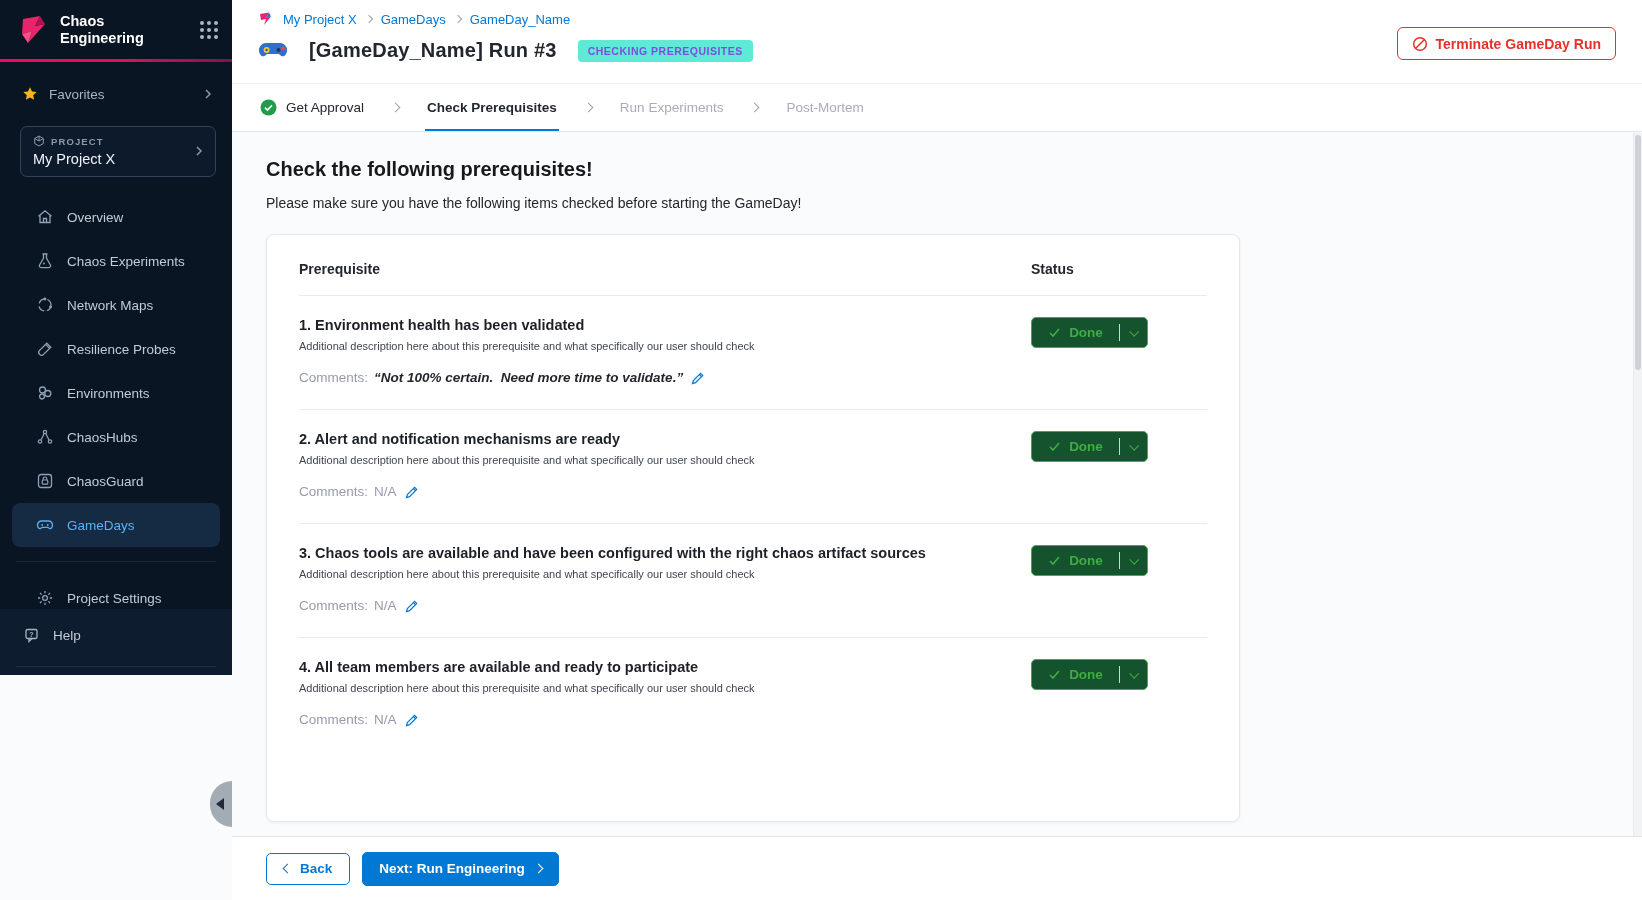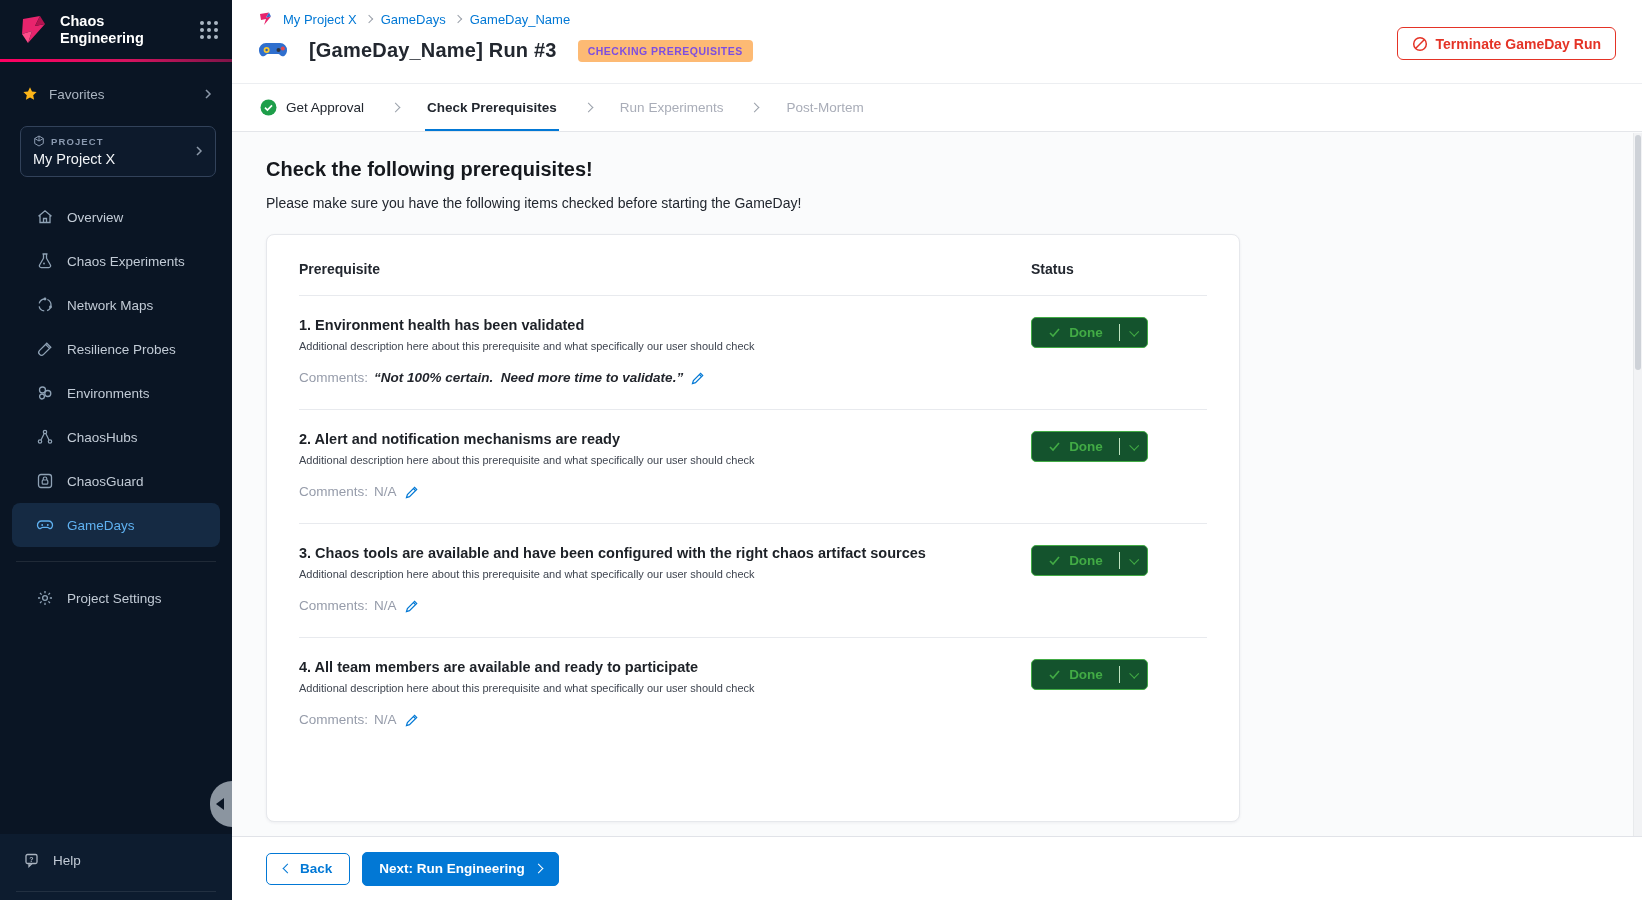--- a/index.html
+++ b/index.html
@@ -1,21 +1,21 @@
 <!DOCTYPE html>
 <html><head>
 <meta charset="utf-8">
 <style>
   * { margin:0; padding:0; box-sizing:border-box; }
   html,body { width:1642px; height:900px; overflow:hidden; }
   body { font-family:"Liberation Sans","DejaVu Sans",sans-serif; background:#fafbfc; position:relative; }
   svg { display:block; }
 
   
-  .sidebar { position:absolute; left:0; top:0; width:232px; height:900px; background:#0a1524; color:#c6cfda; z-index:10; }
+  .sidebar { position:absolute; left:0; top:0; width:232px; height:675px; background:#0a1524; color:#c6cfda; z-index:10; }
   .brand { display:flex; align-items:center; padding:13px 14px 12px 16px; }
   .brand-logo { width:34px; height:34px; flex:0 0 34px; }
   .brand-name { margin-left:10px; font-size:14.5px; font-weight:700; color:#fff; line-height:1.15; flex:1; }
   .grid-icon { display:grid; grid-template-columns:repeat(3,4px); grid-gap:3px; cursor:pointer; }
   .grid-icon i { width:4px; height:4px; border-radius:50%; background:#aab6c3; }
   .brand-rule { height:3px; background:linear-gradient(90deg,#ff0062 0%,#d6135f 55%,#7e1448 100%); }
 
   .fav-row { display:flex; align-items:center; margin-top:16px; padding:8px 18px 8px 22px; font-size:13.5px; color:#aab4c0; cursor:pointer; }
   .fav-row .star { width:16px; height:16px; margin-right:11px; }
   .fav-row .spacer { flex:1; }
@@ -46,21 +46,21 @@
   .collapse-handle .tri { width:0; height:0; border-top:6px solid transparent; border-bottom:6px solid transparent; border-right:8px solid #0a1524; margin-right:2px; }
 
   
   .main { position:absolute; left:232px; top:0; right:0; height:900px; }
   .page-header { background:#fff; padding:11px 26px 0 26px; height:84px; border-bottom:1px solid #eceef1; position:relative; }
   .crumbs { display:flex; align-items:center; gap:9px; font-size:13px; }
   .crumb { color:#0278d5; text-decoration:none; cursor:pointer; }
   .crumb-sep { width:6px; height:6px; border-right:1.5px solid #9aa0aa; border-top:1.5px solid #9aa0aa; transform:rotate(45deg); }
   .title-row { display:flex; align-items:center; gap:21px; margin-top:12px;text-align:right; }
   .page-title { font-size:20px; font-weight:700; color:#22272f; letter-spacing:.2px; }
-  .status-badge { background:#fdba74; color:#7d4ee0; font-size:10.5px; font-weight:700; letter-spacing:.5px; padding:5px 10px; border-radius:4px; }
+  .status-badge { background:#5eead4; color:#7d4ee0; font-size:10.5px; font-weight:700; letter-spacing:.5px; padding:5px 10px; border-radius:4px; }
   .terminate-btn { position:absolute; right:26px; top:27px; height:33px; display:flex; align-items:center; gap:8px; padding:0 14px; background:#fff; border:1px solid #e43326; color:#e43326; border-radius:6px; font-size:14px; font-weight:700; cursor:pointer; font-family:inherit; }
 
   
   .stepper { background:#fff; height:48px; display:flex; align-items:stretch; gap:0; padding-left:26px; border-bottom:1px solid #e4e6ea; }
   .step { display:flex; align-items:center; gap:9px; font-size:13.5px; color:#22272f; border-bottom:2.5px solid transparent; padding:2px 2px 0; cursor:pointer; }
   .step.active { font-weight:700; border-bottom-color:#0278d5; }
   .step.future { color:#a9adb8; }
   .step-sep { display:flex; align-items:center; padding:0 26px; }
   .step-sep i { width:7px; height:7px; border-right:1.6px solid #9aa0aa; border-top:1.6px solid #9aa0aa; transform:rotate(45deg); display:block; }
 

